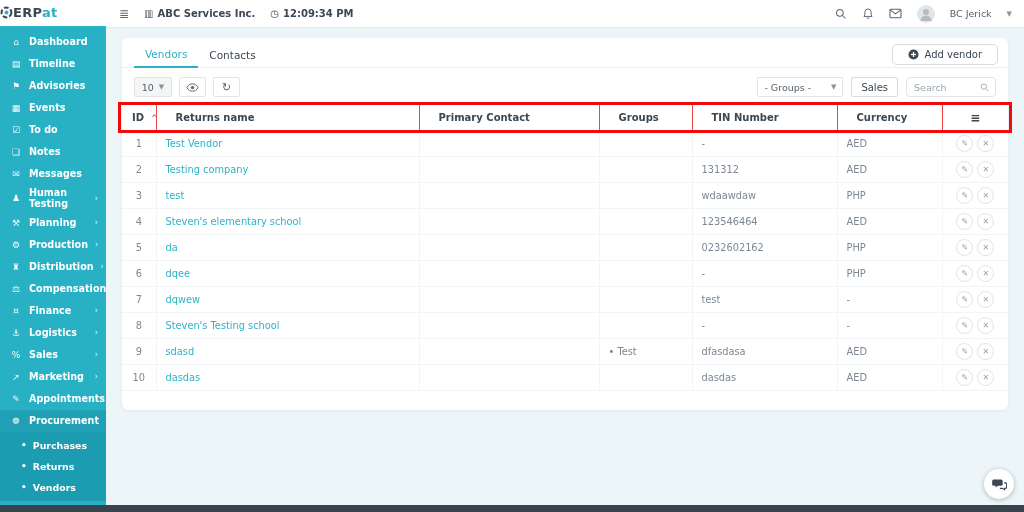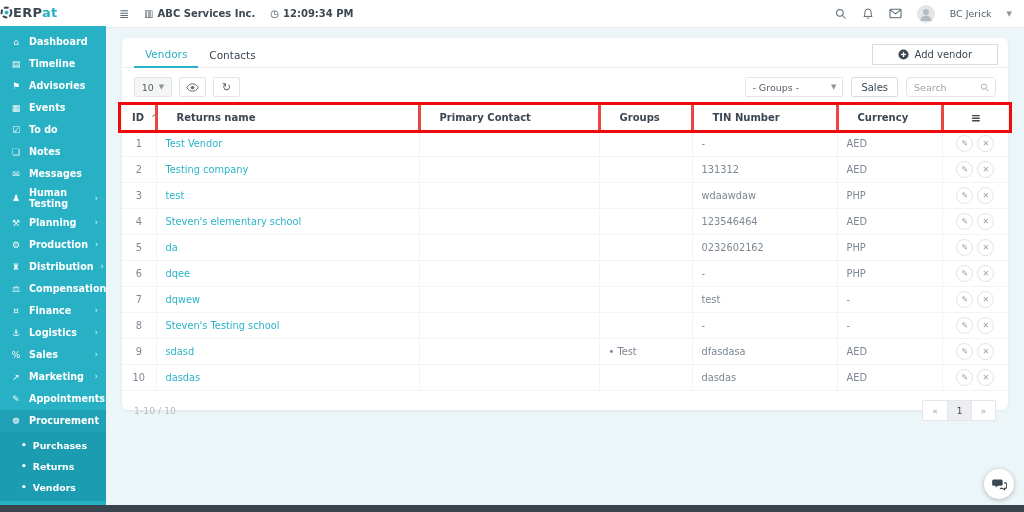--- a/index.html
+++ b/index.html
@@ -42,51 +42,51 @@
   
   .main { position:absolute; left:106px; top:28px; right:0; bottom:7px; background:#ecf5f7; }
   .card { position:absolute; left:16px; top:10px; width:886px; height:372px; background:#fff;
           border-radius:6px; box-shadow:0 1px 3px rgba(40,60,70,.06); }
 
   .tabs { height:30px; border-bottom:1px solid #eceeef; display:flex; align-items:flex-end;
           padding:0 12px; position:relative; }
   .tab { padding:8px 11px 6px; font-size:10.5px; color:#3b4752; cursor:pointer; }
   .tab.active { color:#2bb0c5; border-bottom:2px solid #2bb0c5; margin-bottom:-1px; }
   .add-btn { position:absolute; right:10px; top:6px; display:flex; align-items:center; gap:5px;
-             border:1px solid #d8dcdf; border-radius:0; padding:4px 25px; font-size:10px;
+             border:1px solid #d8dcdf; border-radius:5px; padding:4px 15px; font-size:10px;
              color:#3b4752; background:#fff; cursor:pointer; }
 
   .toolbar { margin:9px 12px 8px; display:flex; align-items:center; }
   .left-group { display:flex; gap:7px; }
   .pager-select { background:#f4f5f5; border:1px solid #e2e4e5; border-radius:2px; height:20px;
                   width:38px; display:flex; align-items:center; justify-content:center; gap:5px;
                   font-size:9.5px; color:#55606a; cursor:pointer; }
   .icon-btn { width:27px; height:20px; border:1px solid #e2e4e5; border-radius:2px; background:#fff;
               display:flex; align-items:center; justify-content:center; color:#5b6770;
               font-size:11px; cursor:pointer; }
   .right-group { margin-left:auto; display:flex; align-items:center; gap:8px; }
-  .groups-select { width:98px; height:20px; border:1px solid #e2e4e5; border-radius:2px;
+  .groups-select { width:86px; height:20px; border:1px solid #e2e4e5; border-radius:2px;
                    display:flex; align-items:center; padding:0 6px; font-size:9.5px; color:#55606a;
                    cursor:pointer; }
   .groups-select .sel-caret { margin-left:auto; font-size:7px; color:#8a949c; }
   .excel-btn { height:20px; border:1px solid #d8dcdf; border-radius:2px; padding:0 9px;
                font-size:10px; color:#3b4752; background:#fff; display:flex; align-items:center;
                cursor:pointer; }
   .search-box { width:90px; height:20px; border:1px solid #e2e4e5; border-radius:4px;
                 display:flex; align-items:center; padding:0 5px 0 7px; }
   .search-box input { border:0; outline:0; width:100%; font-size:9.5px; color:#55606a;
                       font-family:inherit; }
   .search-box input::placeholder { color:#9aa5ad; }
 
   .table-area { position:relative; }
   .red-box { position:absolute; left:-4px; top:-3px; width:894px; height:31px;
              border:3px solid #ef0b0b; z-index:4; pointer-events:none; }
   table { width:886px; border-collapse:collapse; table-layout:fixed; }
   th { text-align:left; padding:7px 19px; font-size:10px; font-weight:bold; color:#3b4752;
-       border-bottom:1px solid #e8ebed; border-right:3px solid #ef4444; }
+       border-bottom:1px solid #e8ebed; border-right:1px solid #ef4444; }
   th:last-child { border-right:0; }
   td { padding:7px 9px; font-size:9.8px; color:#7c8792; border-bottom:1px solid #f2f4f5;
        border-right:1px solid #f2f4f5; overflow:hidden; white-space:nowrap; }
   td:last-child { border-right:0; }
   .c-id { text-align:center; padding-left:4px; padding-right:4px; }
   th.c-id { text-align:left; padding-left:10px; }
   .sort-caret { font-size:8px; color:#8a949c; margin-left:7px; cursor:pointer; }
   .link { color:#2db3c8; cursor:pointer; }
   .c-actions { text-align:center; padding:3px 4px; }
   th.c-actions { text-align:center; font-size:12px; }
@@ -406,28 +406,20 @@
               <td class="c-company"><span class="link">dasdas</span></td>
               <td class="c-contact"></td>
               <td class="c-groups"></td>
               <td class="c-tin">dasdas</td>
               <td class="c-curr">AED</td>
               <td class="c-actions"><span class="act-btn">✎</span><span class="act-btn">✕</span></td>
             </tr>
           </tbody>
       </table>
 
-      <div class="table-footer">
-        <span class="range">1-10 / 10</span>
-        <span class="pager">
-          <span class="page-btn">«</span>
-          <span class="page-btn active">1</span>
-          <span class="page-btn">»</span>
-        </span>
-      </div>
     </div>
 
   </div>
 
   <span class="chat-fab">
     <svg width="15" height="13" viewBox="0 0 18 15">
       <path d="M2 1.5h9a1.8 1.8 0 0 1 1.8 1.8v4A1.8 1.8 0 0 1 11 9.1H7.2L4.4 11V9.1H2A1.8 1.8 0 0 1 .2 7.3v-4A1.8 1.8 0 0 1 2 1.5z" fill="#3b4752"></path>
       <path d="M14.5 5.5h1.5a1.6 1.6 0 0 1 1.6 1.6v3.4a1.6 1.6 0 0 1-1.6 1.6h-1v1.8l-2.6-1.8h-3" fill="none" stroke="#3b4752" stroke-width="1.3"></path>
     </svg>
   </span>

